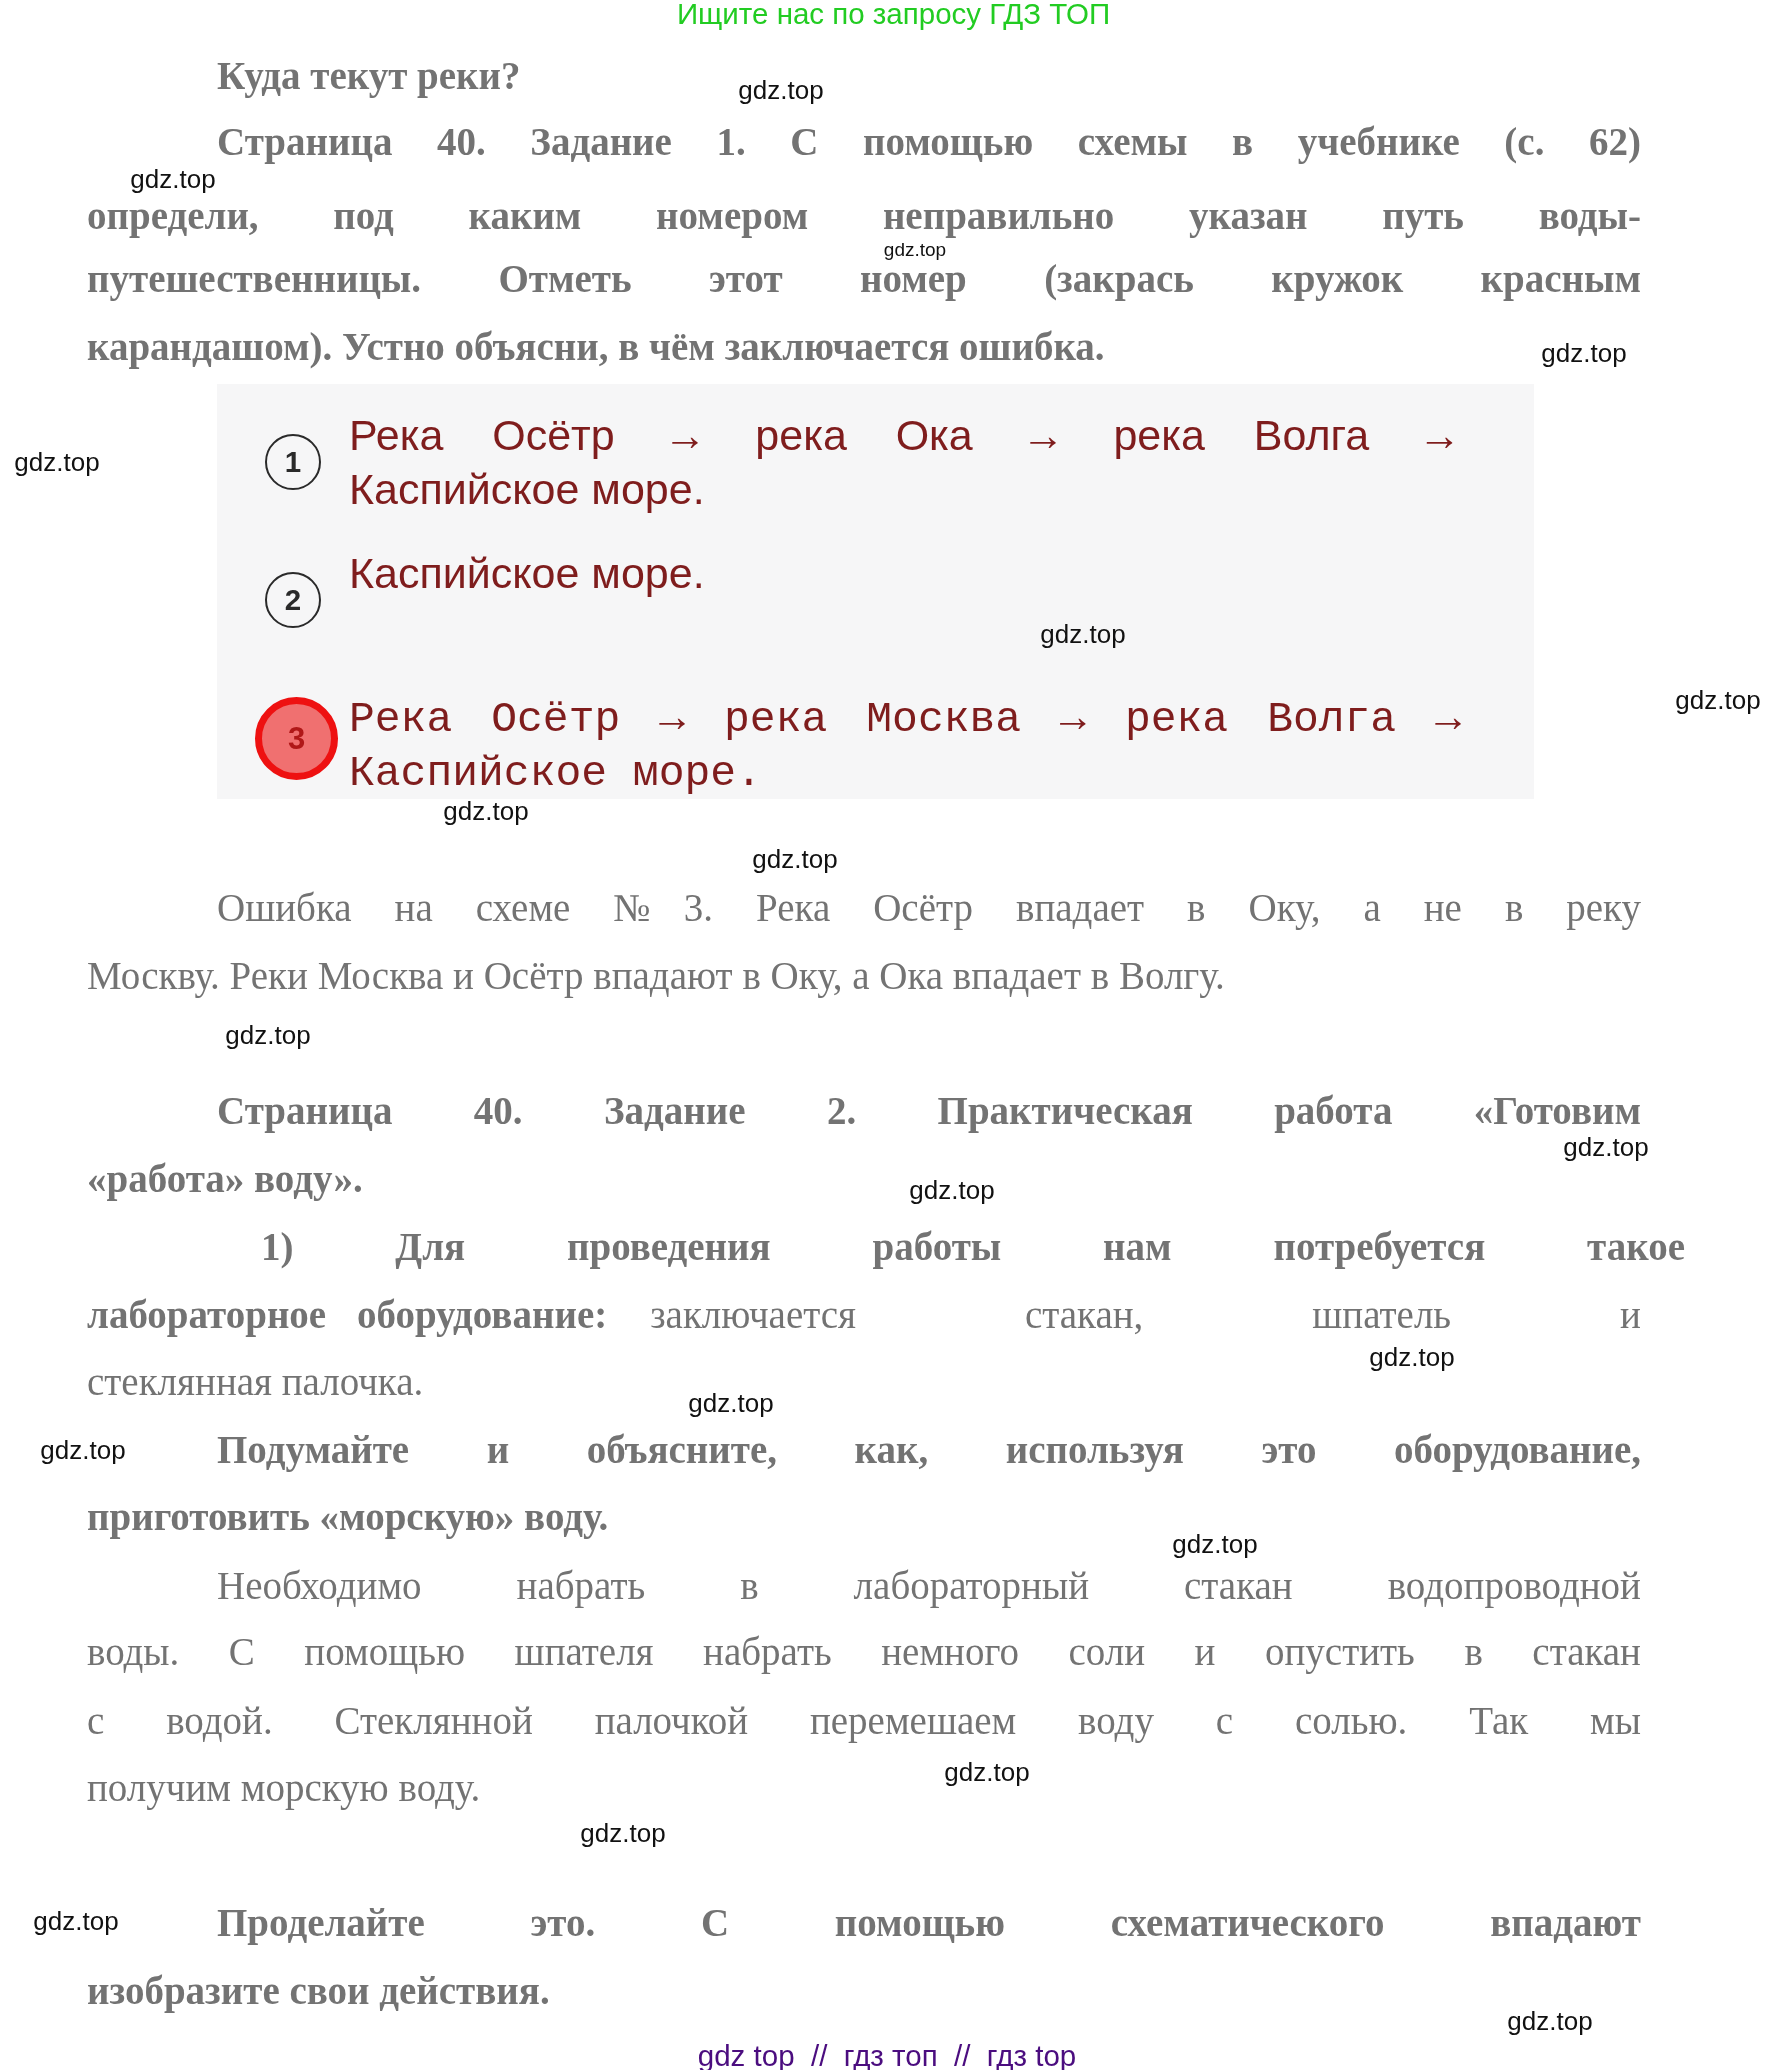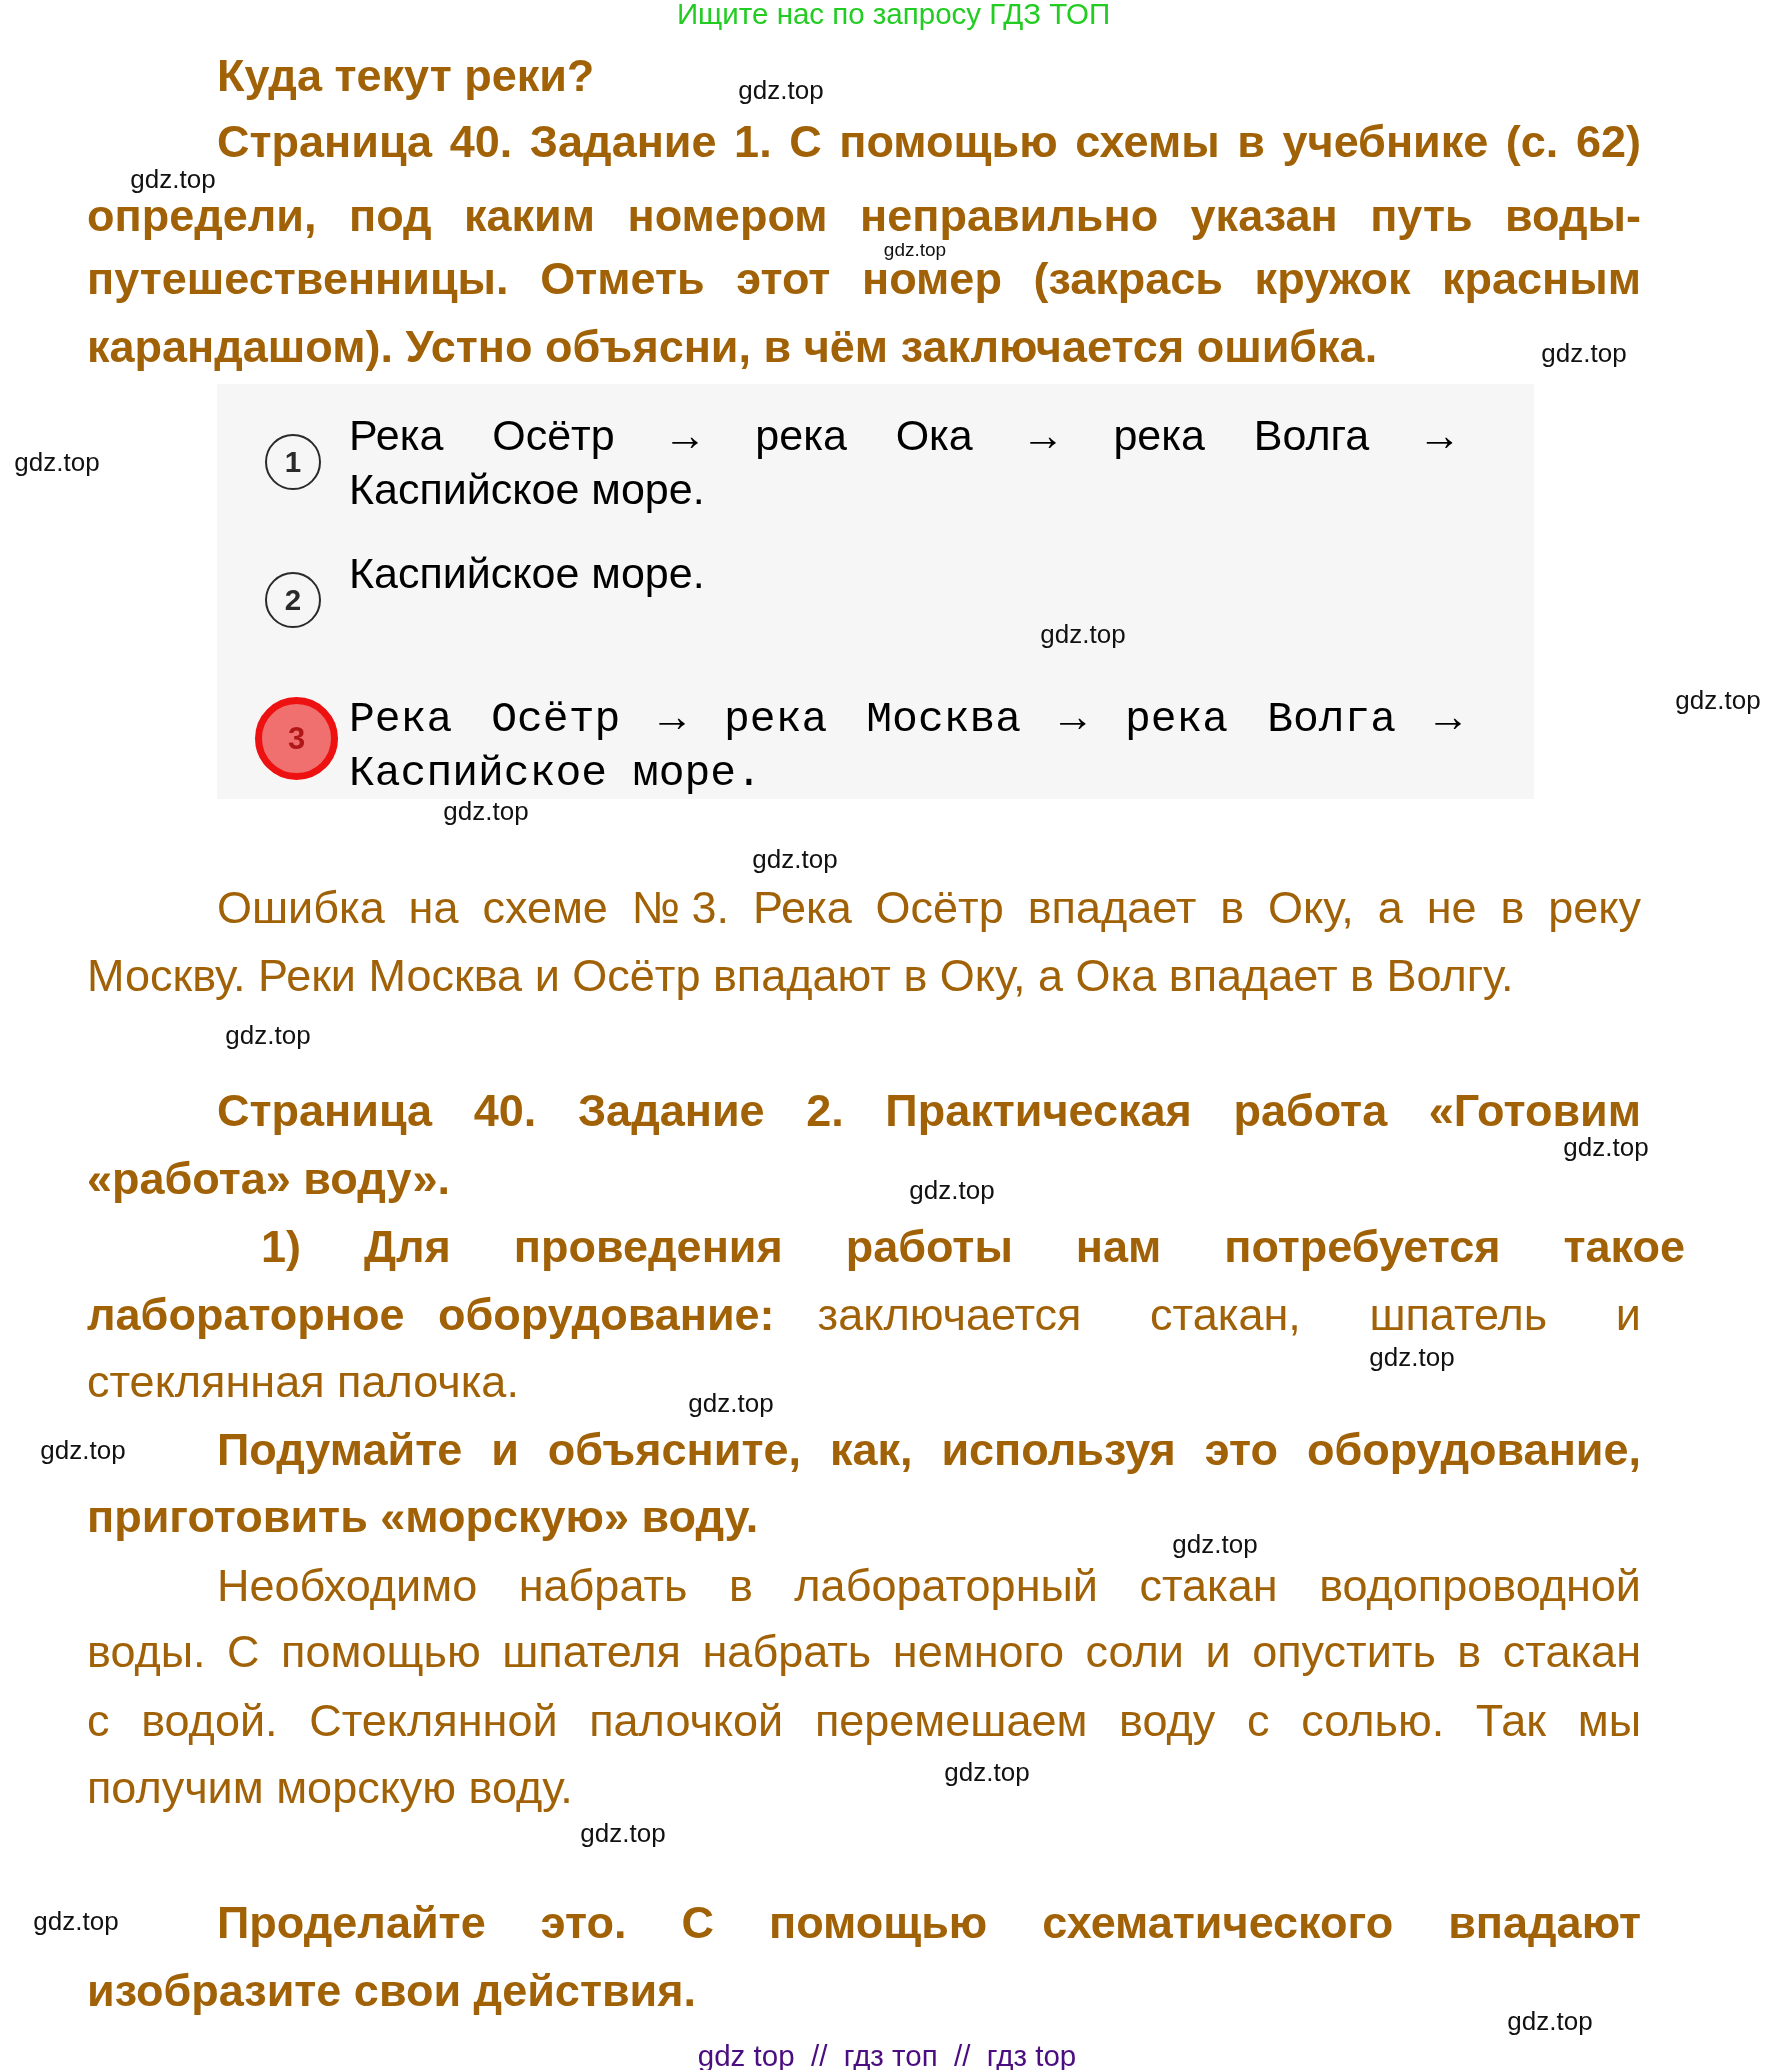--- a/index.html
+++ b/index.html
@@ -1,30 +1,30 @@
 <!DOCTYPE html>
 <html style="font-size:14px"><head>
 <meta charset="utf-8">
 <style>
   html,body{margin:0;padding:0;background:#fff;}
   body{width:1774px;height:2071px;position:relative;overflow:hidden;}
   .abs{position:absolute;white-space:nowrap;}
   .banner{color:#22cc22;font-family:"Liberation Sans",sans-serif;font-size:29.5px;left:0;width:1787px;text-align:center;top:-3.5px;}
   .wm{font-family:"Liberation Sans",sans-serif;font-size:26px;color:#111;transform:translate(-50%,-50%);}
   .wm.sm{font-size:19px;}
-  .ln{position:absolute;font-family:Liberation Sans, sans-serif;font-size:45px;line-height:52px;color:#a16207;white-space:nowrap;}
+  .ln{position:absolute;font-family:Liberation Serif, serif;font-size:39px;line-height:52px;color:#737373;white-space:nowrap;}
   .ln.j{text-align:justify;text-align-last:justify;}
   .b{font-weight:bold;}
   .panel{position:absolute;left:217px;top:384px;width:1317px;height:415px;background:#f6f6f7;}
   .row{position:absolute;left:0;width:1317px;height:122px;}
   .circ{position:absolute;width:56px;height:56px;border:2.6px solid #2a2a2a;border-radius:50%;box-sizing:border-box;
         font-family:"Liberation Sans",sans-serif;font-weight:bold;font-size:29.5px;color:#2a2a2a;
         display:flex;align-items:center;justify-content:center;}
   .circ.red{width:83px;height:83px;border:7px solid #ee1111;background:#f07070;color:#b01818;font-size:31px;}
-  .ptxt{position:absolute;left:132px;font-family:"Liberation Sans",sans-serif;font-size:43px;color:#000000;line-height:54px;white-space:nowrap;}
+  .ptxt{position:absolute;left:132px;font-family:"Liberation Sans",sans-serif;font-size:43px;color:#7f1d1d;line-height:54px;white-space:nowrap;}
   .ptxt .l1{display:block;width:1112px;text-align:justify;text-align-last:justify;}
   .ptxt .l2{display:block;}
   .footer{font-family:"Liberation Sans",sans-serif;font-size:29.5px;color:#4b0d7f;left:0;width:1774px;text-align:center;top:2039px;}
 </style>
 </head>
 <body>
 
 <div class="abs banner">Ищите нас по запросу ГДЗ ТОП</div>
 
 <div class="ln b" style="left:217px;top:50px;">Куда текут реки?</div>

